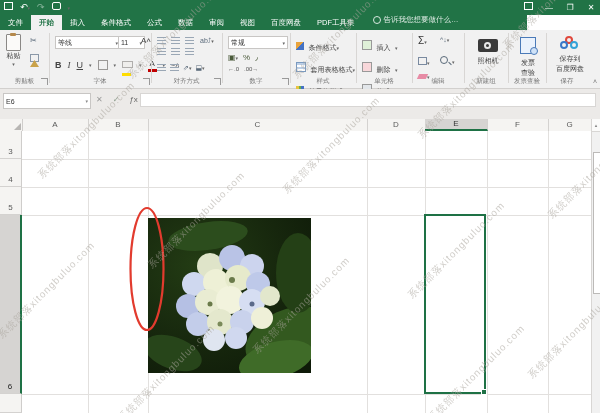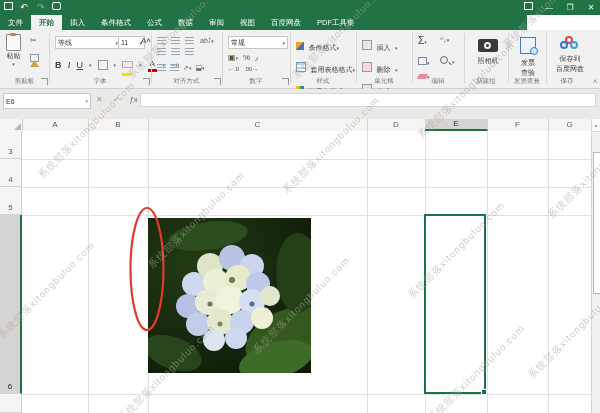--- a/index.html
+++ b/index.html
@@ -63,20 +63,24 @@
     <span class="rtab">文件</span>
     <span class="rtab active">开始</span>
     <span class="rtab">插入</span>
     <span class="rtab">条件格式</span>
     <span class="rtab">公式</span>
     <span class="rtab">数据</span>
     <span class="rtab">审阅</span>
     <span class="rtab">视图</span>
     <span class="rtab">百度网盘</span>
     <span class="rtab">PDF工具集</span>
+    <span id="tellme">
+      <span class="bulb"></span>
+      <span>告诉我您想要做什么…</span>
+    </span>
   </div>
   <div class="abs" id="tabrow-right">
     <span>登录</span>
     <span><span class="person"></span><span>共享</span></span>
   </div>
 
   <div class="abs" id="ribbon">
 
     <div class="abs" style="left:6px;top:4px;">
       <div class="pastebox" style="position:relative;">

